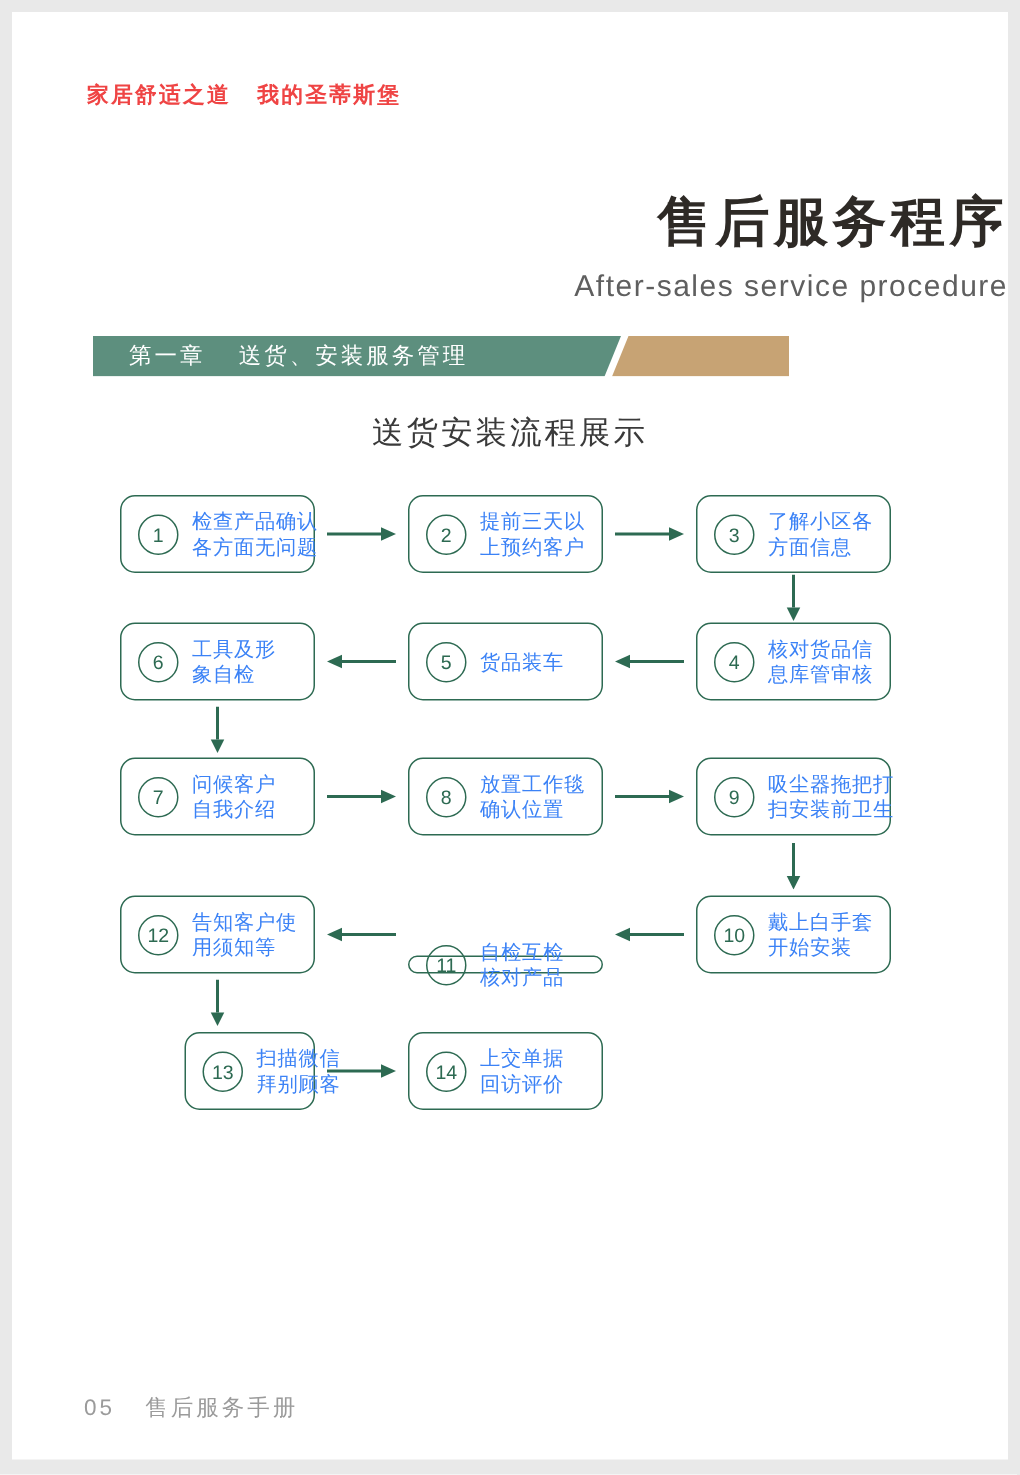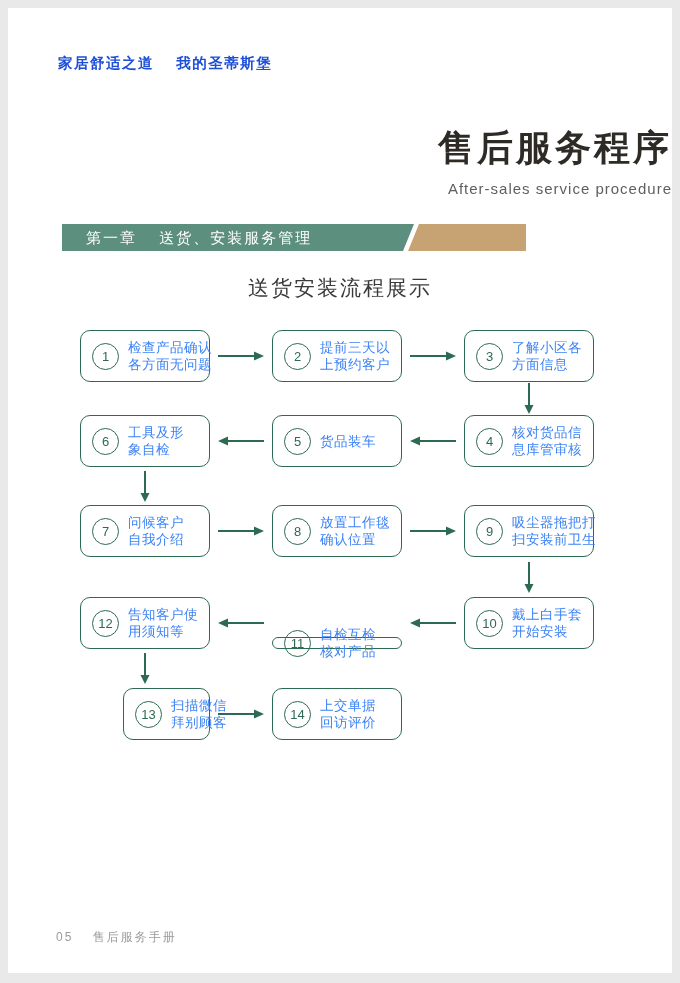--- a/index.html
+++ b/index.html
@@ -5,27 +5,27 @@
   html,body{margin:0;padding:0;}
   body{
     width:680px;height:983px;position:relative;
     background:#e9e9e9;
     font-family:"Liberation Sans","DejaVu Sans",sans-serif;
     -webkit-font-smoothing:antialiased;
   }
   .page{position:absolute;left:8px;top:8px;right:8px;bottom:10px;background:#ffffff;overflow:hidden;}
 
   
-  .brand{position:absolute;top:46px;left:50px;font-size:14.5px;font-weight:bold;color:#1d4ed8;letter-spacing:1.5px;font-family:Liberation Mono, monospace;}
+  .brand{position:absolute;top:46px;left:50px;font-size:14.5px;font-weight:bold;color:#ef4444;letter-spacing:1.5px;}
   .brand .b2{margin-left:12px;}
 
   
   .titleblock{position:absolute;top:116px;left:0;width:100%;text-align:right;}
   .title{font-size:36px;font-weight:bold;color:#2e2a26;letter-spacing:3px;}
-  .subtitle{margin-top:7px;font-size:15px;color:#5f5f5f;letter-spacing:1px;}
+  .subtitle{margin-top:7px;font-size:20px;color:#5f5f5f;letter-spacing:1px;}
 
   
   .banner{position:absolute;top:216px;left:54px;width:464px;height:27px;}
   .banner .green{
     position:absolute;left:0;top:0;width:352px;height:27px;background:#5d8f7e;
     clip-path:polygon(0 0,100% 0,calc(100% - 11px) 100%,0 100%);
     color:#ffffff;font-size:15px;line-height:27px;letter-spacing:2px;padding-left:24px;box-sizing:border-box;
   }
   .banner .green .c2{margin-left:16px;}
   .banner .tan{
@@ -264,18 +264,18 @@
     <div class="fbox" style="grid-row:9;grid-column:3;">
       <span class="num">14</span>
       <span class="txt">
           <span class="l">上交单据</span>
           <span class="l">回访评价</span>
         </span>
     </div>
 
   </div>
 
-  <div style="position:absolute;top:921px;left:48px;font-size:12px;color:#9b9b9b;letter-spacing:2px;">
+  <div style="position:absolute;top:921px;left:48px;font-size:15px;color:#9b9b9b;letter-spacing:2px;">
     <span>05</span>
     <span style="margin-left:14px;">售后服务手册</span>
   </div>
 
 </div>
 
 </body></html>

